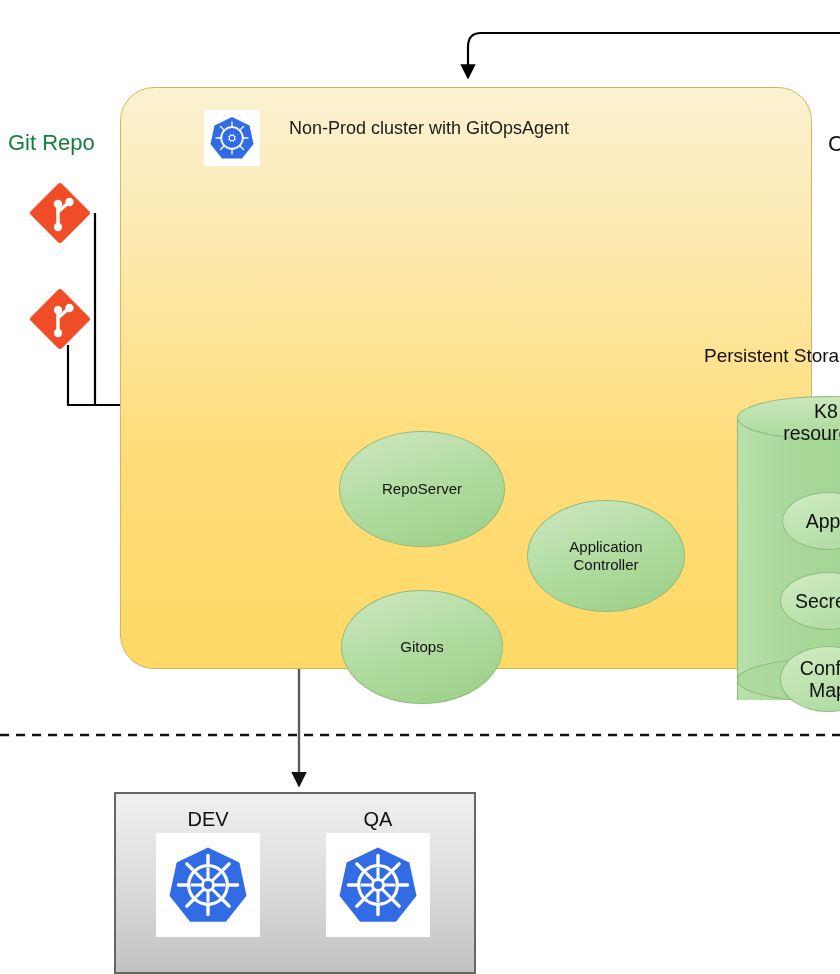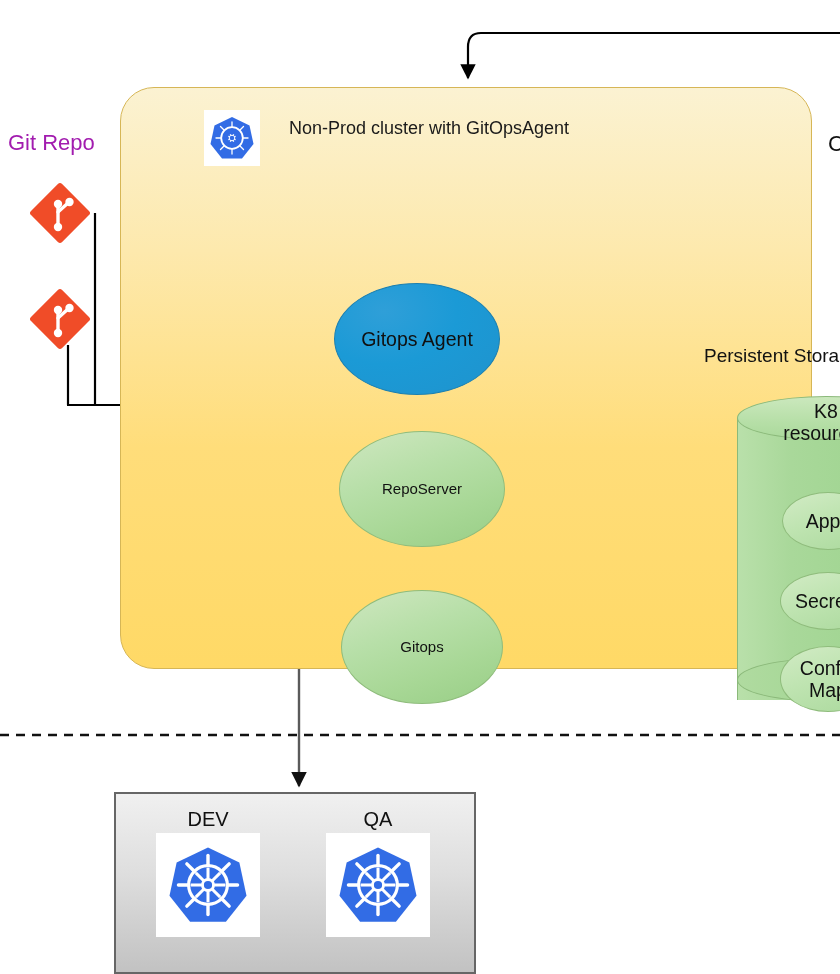--- a/index.html
+++ b/index.html
@@ -157,21 +157,21 @@
   #cyl-apps    { left: 45px; top: 96px;  width: 92px; height: 58px; }
   #cyl-secrets { left: 43px; top: 176px; width: 96px; height: 58px; }
   #cyl-config  { left: 43px; top: 250px; width: 96px; height: 66px; }
 
   
   #git-repo-label {
     position: absolute;
     left: 8px;
     top: 130px;
     font-size: 22px;
-    color: #a21caf;
+    color: #15803d;
     white-space: nowrap;
   }
   .git-icon {
     position: absolute;
     width: 64px;
     height: 64px;
   }
   #git-icon-1 { left: 28px; top: 181px; }
   #git-icon-2 { left: 28px; top: 287px; }
 
@@ -302,28 +302,31 @@
           <line x1="26.2" y1="21.8" x2="30.5" y2="17.5"></line>
           <line x1="21.8" y1="26.2" x2="17.5" y2="30.5"></line>
           <line x1="26.2" y1="26.2" x2="30.5" y2="30.5"></line>
         </g>
       </g>
     </svg>
   </div>
 
   <div id="cluster-title">Non-Prod cluster with GitOpsAgent</div>
 
-  <div class="ellipse ellipse-blue" id="ell-gitops">
-    <span>Gitops Agent</span>
-  </div>
 
   <div class="ellipse ellipse-green" id="ell-repo">
     <span>RepoServer</span>
   </div>
 
+  <div class="ellipse ellipse-green" id="ell-appctrl">
+    <span>
+      <span>Application</span><br>
+      <span>Controller</span>
+    </span>
+  </div>
 
   <div class="ellipse ellipse-green" id="ell-redis">
     <span>Gitops</span>
   </div>
 
   <div id="ps-label">Persistent Storage</div>
 
   <div id="cylinder">
     <div id="cyl-body"></div>
     <div id="cyl-bottom"></div>

